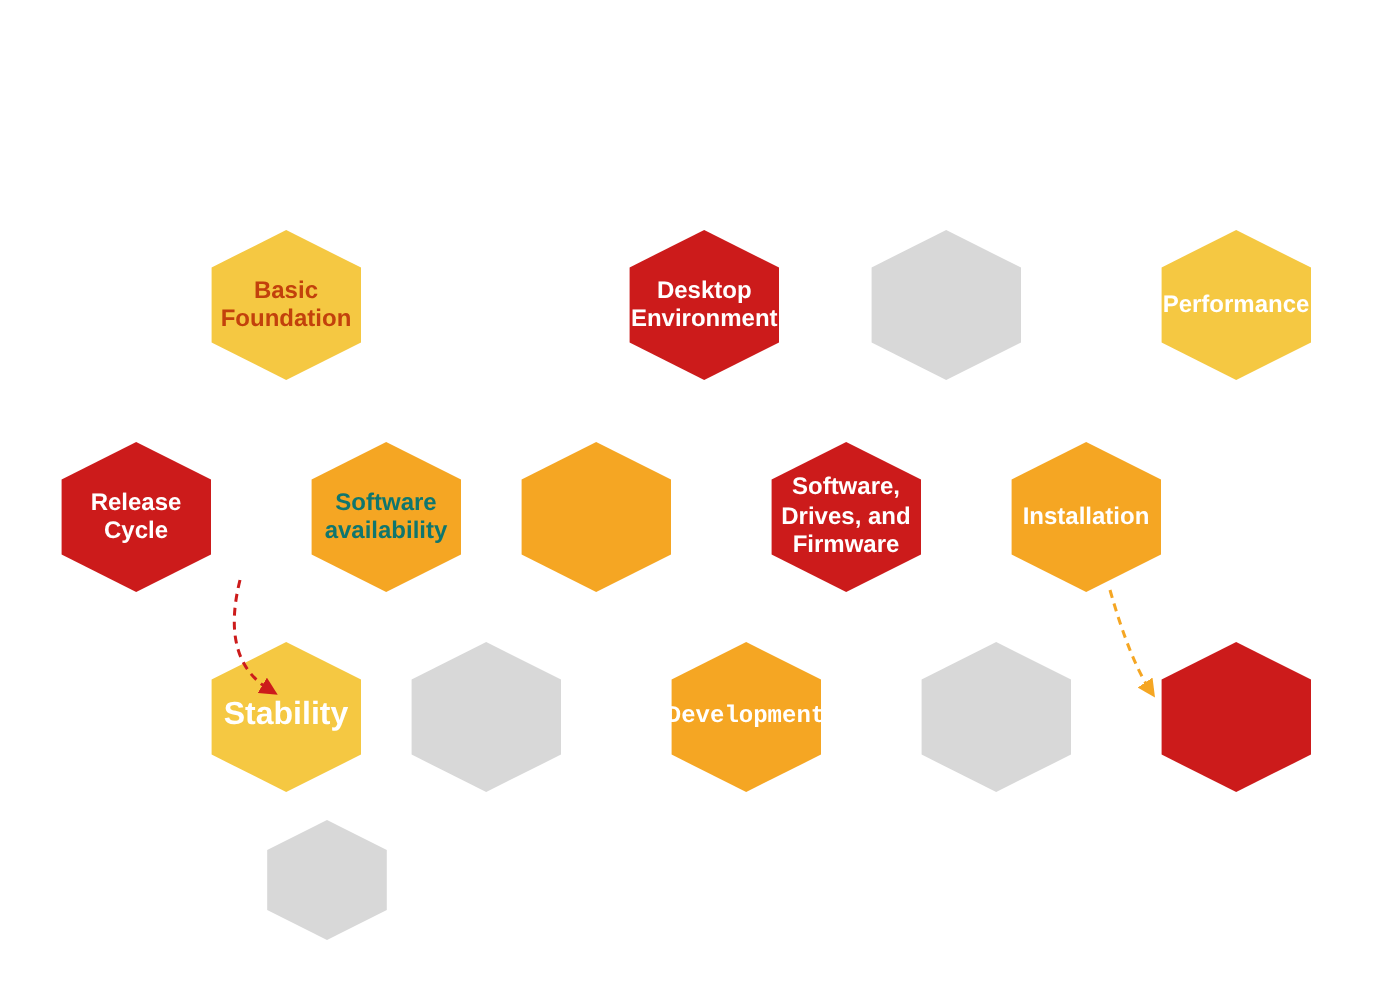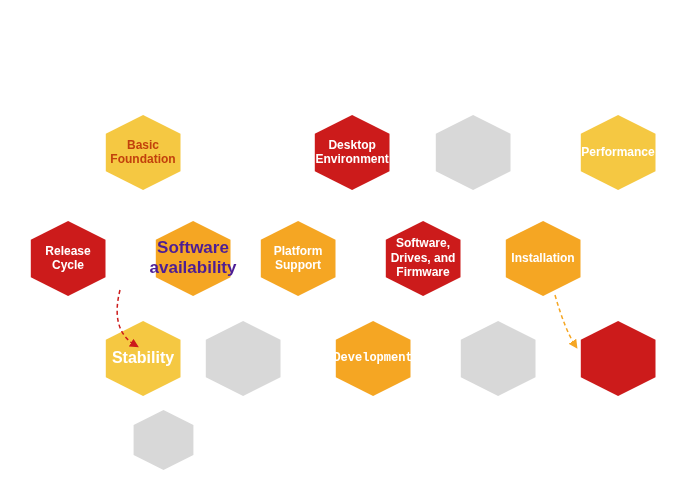--- a/index.html
+++ b/index.html
@@ -95,39 +95,37 @@
         </svg>
         <div class="hex-label" style="color: rgb(255, 255, 255); font-size: 12px; white-space: pre-line;">Release
 Cycle</div>
       </div>
     </div>
     <div class="hex-wrap" style="left: 149.875px; top: 220.5px; width: 86.25px; height: 75px;">
       <div class="hex" style="width: 86.25px; height: 75px;">
         <svg viewBox="0 0 86.25 75" xmlns="http://www.w3.org/2000/svg">
           <path d="M80.5,18.8 L80.5,56.3 L43.1,75.0 L5.8,56.3 L5.8,18.7 L43.1,0.0 Z" fill="#F5A623"></path>
         </svg>
-        <div class="hex-label" style="color: #4c1d95; font-size: 17px; white-space: pre-line;">Software
+        <div class="hex-label" style="color: #0f766e; font-size: 12px; white-space: pre-line;">Software
 availability</div>
       </div>
     </div>
     <div class="hex-wrap" style="left: 99.875px; top: 320.5px; width: 86.25px; height: 75px;">
       <div class="hex" style="width: 86.25px; height: 75px;">
         <svg viewBox="0 0 86.25 75" xmlns="http://www.w3.org/2000/svg">
           <path d="M80.5,18.8 L80.5,56.3 L43.1,75.0 L5.8,56.3 L5.8,18.7 L43.1,0.0 Z" fill="#F5C842"></path>
         </svg>
         <div class="hex-label" style="color: rgb(255, 255, 255); font-size: 16px; white-space: pre-line;">Stability</div>
       </div>
     </div>
     <div class="hex-wrap" style="left: 254.875px; top: 220.5px; width: 86.25px; height: 75px;">
       <div class="hex" style="width: 86.25px; height: 75px;">
         <svg viewBox="0 0 86.25 75" xmlns="http://www.w3.org/2000/svg">
           <path d="M80.5,18.8 L80.5,56.3 L43.1,75.0 L5.8,56.3 L5.8,18.7 L43.1,0.0 Z" fill="#F5A623"></path>
         </svg>
-        <div class="hex-label" style="color: rgb(255, 255, 255); font-size: 12px; white-space: pre-line;">Platform
-Support</div>
       </div>
     </div>
     <div class="hex-wrap" style="left: 309px; top: 114.5px; width: 86.25px; height: 75px;">
       <div class="hex" style="width: 86.25px; height: 75px;">
         <svg viewBox="0 0 86.25 75" xmlns="http://www.w3.org/2000/svg">
           <path d="M80.5,18.8 L80.5,56.3 L43.1,75.0 L5.8,56.3 L5.8,18.7 L43.1,0.0 Z" fill="#CC1B1B"></path>
         </svg>
         <div class="hex-label" style="color: rgb(255, 255, 255); font-size: 12px; white-space: pre-line;">Desktop
 Environment</div>
       </div>

